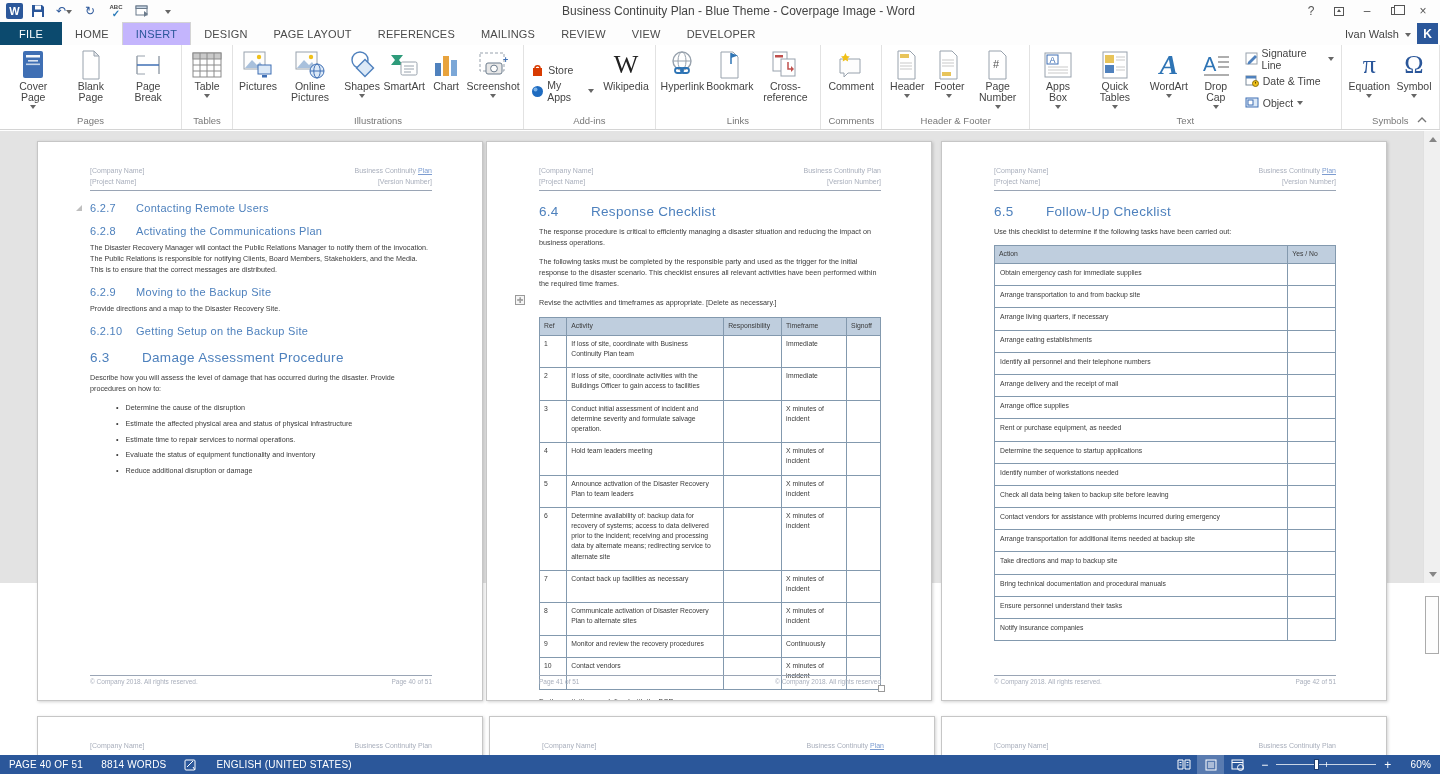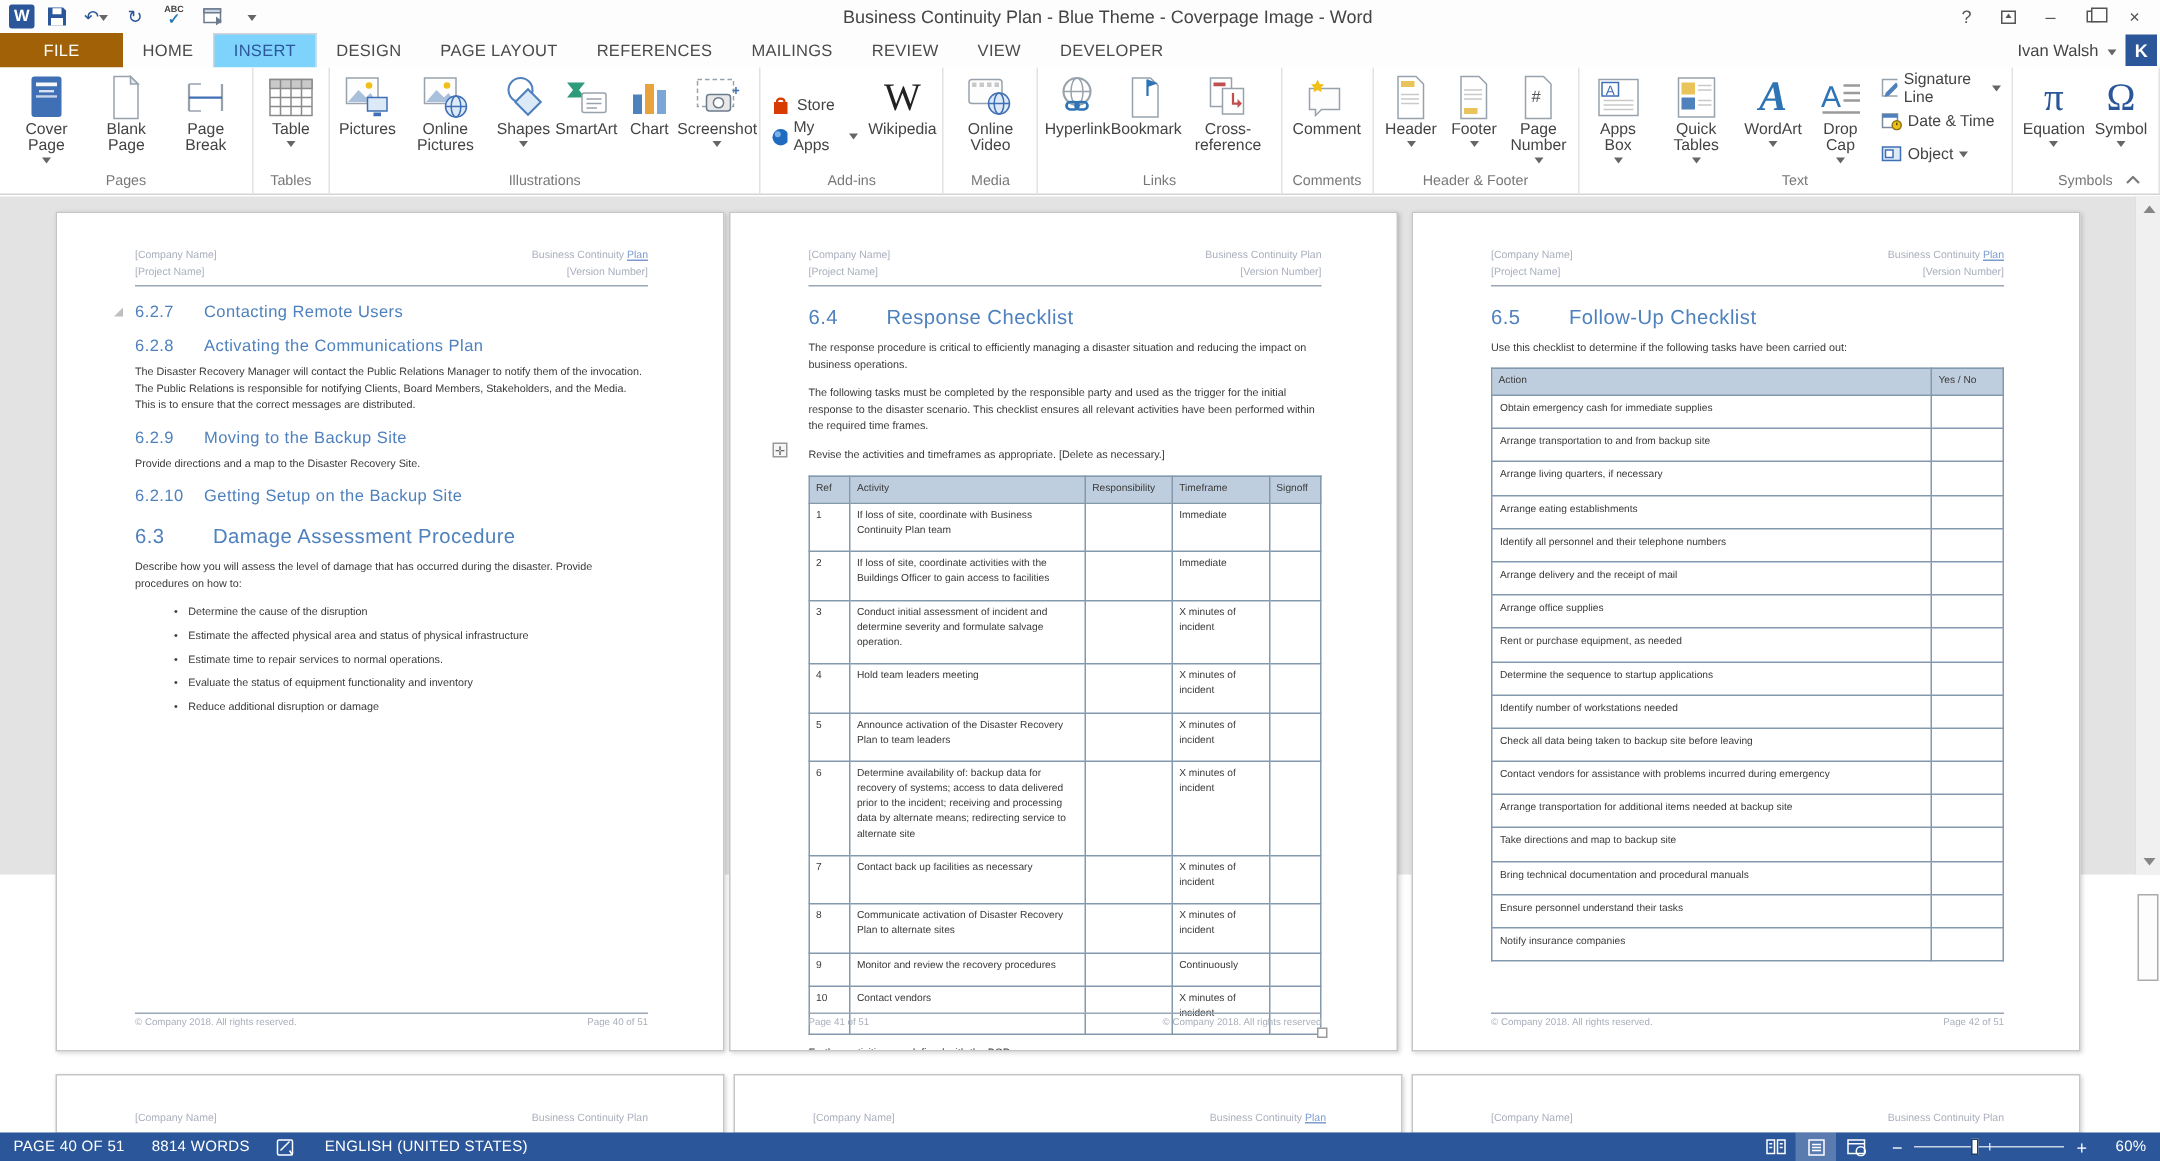--- a/index.html
+++ b/index.html
@@ -17,22 +17,22 @@
   .win-controls { display:flex; align-items:center; gap:2px; padding-right:4px; }
   .win-btn { width:26px; height:18px; display:flex; align-items:center; justify-content:center; font-size:12px; color:#555; }
   .restore-glyph { width:9px; height:8px; border:1px solid #555; position:relative; }
   .restore-glyph:before { content:""; position:absolute; top:-3px; left:2px; width:9px; height:8px; border:1px solid #555; background:#FDFDFD; }
   .ribbondisp-glyph { width:10px; height:9px; border:1px solid #555; position:relative; }
   .ribbondisp-glyph:before { content:""; position:absolute; left:2px; top:1px; border-left:2px solid transparent; border-right:2px solid transparent; border-bottom:3px solid #555; }
 
   
   .tabrow { position:absolute; top:22px; left:0; right:0; height:23px; background:#FDFDFD; display:flex; align-items:stretch; }
   .tab { padding:0 13px; font-size:11px; color:#4A4A4A; display:flex; align-items:center; letter-spacing:.2px; }
-  .tab.file { background:#a16207; color:#fff; padding:0 29px; }
-  .tab.active { background:#7dd3fc; color:#2B579A; border:1px solid #D4D4D4; border-bottom:none; }
+  .tab.file { background:#0c4a6e; color:#fff; padding:0 19px; }
+  .tab.active { background:#c4b5fd; color:#2B579A; border:1px solid #D4D4D4; border-bottom:none; }
   .user-area { margin-left:auto; display:flex; align-items:center; gap:6px; font-size:11px; color:#444; padding-right:2px; }
   .avatar { width:21px; height:21px; background:#2B579A; color:#fff; display:flex; align-items:center; justify-content:center; font-size:12px; font-weight:bold; }
 
   
   .ribbon { position:absolute; top:45px; left:0; right:0; height:85px; background:#fff; border-bottom:1px solid #D4D4D4; display:flex; align-items:stretch; }
   .rgroup { display:flex; flex-direction:column; border-right:1px solid #E2E2E2; padding:1px 1px 0; }
   .rgroup-buttons { flex:1; display:flex; align-items:stretch; padding:1px 3px 0; }
   .rgroup-label { text-align:center; font-size:9.5px; color:#777; padding:1px 6px 3px; white-space:nowrap; }
   .btn-large { display:flex; flex-direction:column; align-items:center; justify-content:flex-start; padding:2px 3px 1px; min-width:42px; max-width:62px; }
   .btn-large .ic { height:32px; display:flex; align-items:center; justify-content:center; }
@@ -317,40 +317,20 @@
           </div>
         </div>
         <div class="btn-large">
           <span class="ic wiki-glyph">W</span>
           <span class="lbl">Wikipedia</span>
         </div>
       </div>
       <div class="rgroup-label">Add-ins</div>
     </div>
 
-    <div class="rgroup">
-      <div class="rgroup-buttons">
-        <div class="btn-large">
-          <span class="ic">
-              <svg width="30" height="28">
-                <rect x="1" y="2" width="22" height="16" rx="2" fill="#FDFDFD" stroke="#98A2AD"></rect>
-                <rect x="3" y="4" width="3" height="3" fill="#C9C9C9"></rect>
-                <rect x="8" y="4" width="3" height="3" fill="#C9C9C9"></rect>
-                <rect x="13" y="4" width="3" height="3" fill="#C9C9C9"></rect>
-                <rect x="18" y="4" width="3" height="3" fill="#C9C9C9"></rect>
-                <circle cx="21" cy="18" r="7" fill="#DCE9F7" stroke="#3F6FB4"></circle>
-                <line x1="14" y1="18" x2="28" y2="18" stroke="#3F6FB4"></line>
-                <ellipse cx="21" cy="18" rx="3.2" ry="7" fill="none" stroke="#3F6FB4"></ellipse>
-              </svg>
-            </span>
-          <span class="lbl">Online Video</span>
-        </div>
-      </div>
-      <div class="rgroup-label">Media</div>
-    </div>
 
     <div class="rgroup">
       <div class="rgroup-buttons">
         <div class="btn-large">
           <span class="ic">
               <svg width="30" height="30">
                 <circle cx="15" cy="11" r="9" fill="none" stroke="#98A2AD" stroke-width="1.4"></circle>
                 <ellipse cx="15" cy="11" rx="4" ry="9" fill="none" stroke="#98A2AD"></ellipse>
                 <line x1="6" y1="11" x2="24" y2="11" stroke="#98A2AD"></line>
                 <rect x="8" y="18" width="8" height="5" rx="2.5" fill="none" stroke="#2E74B5" stroke-width="1.8"></rect>

